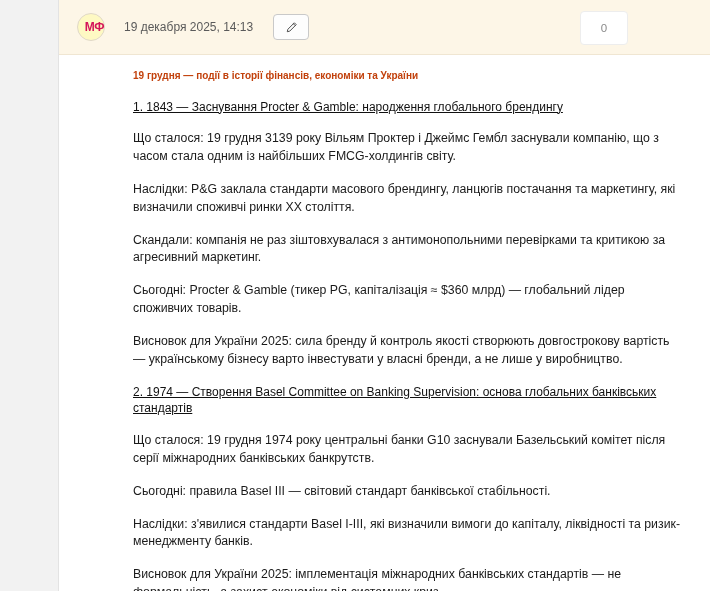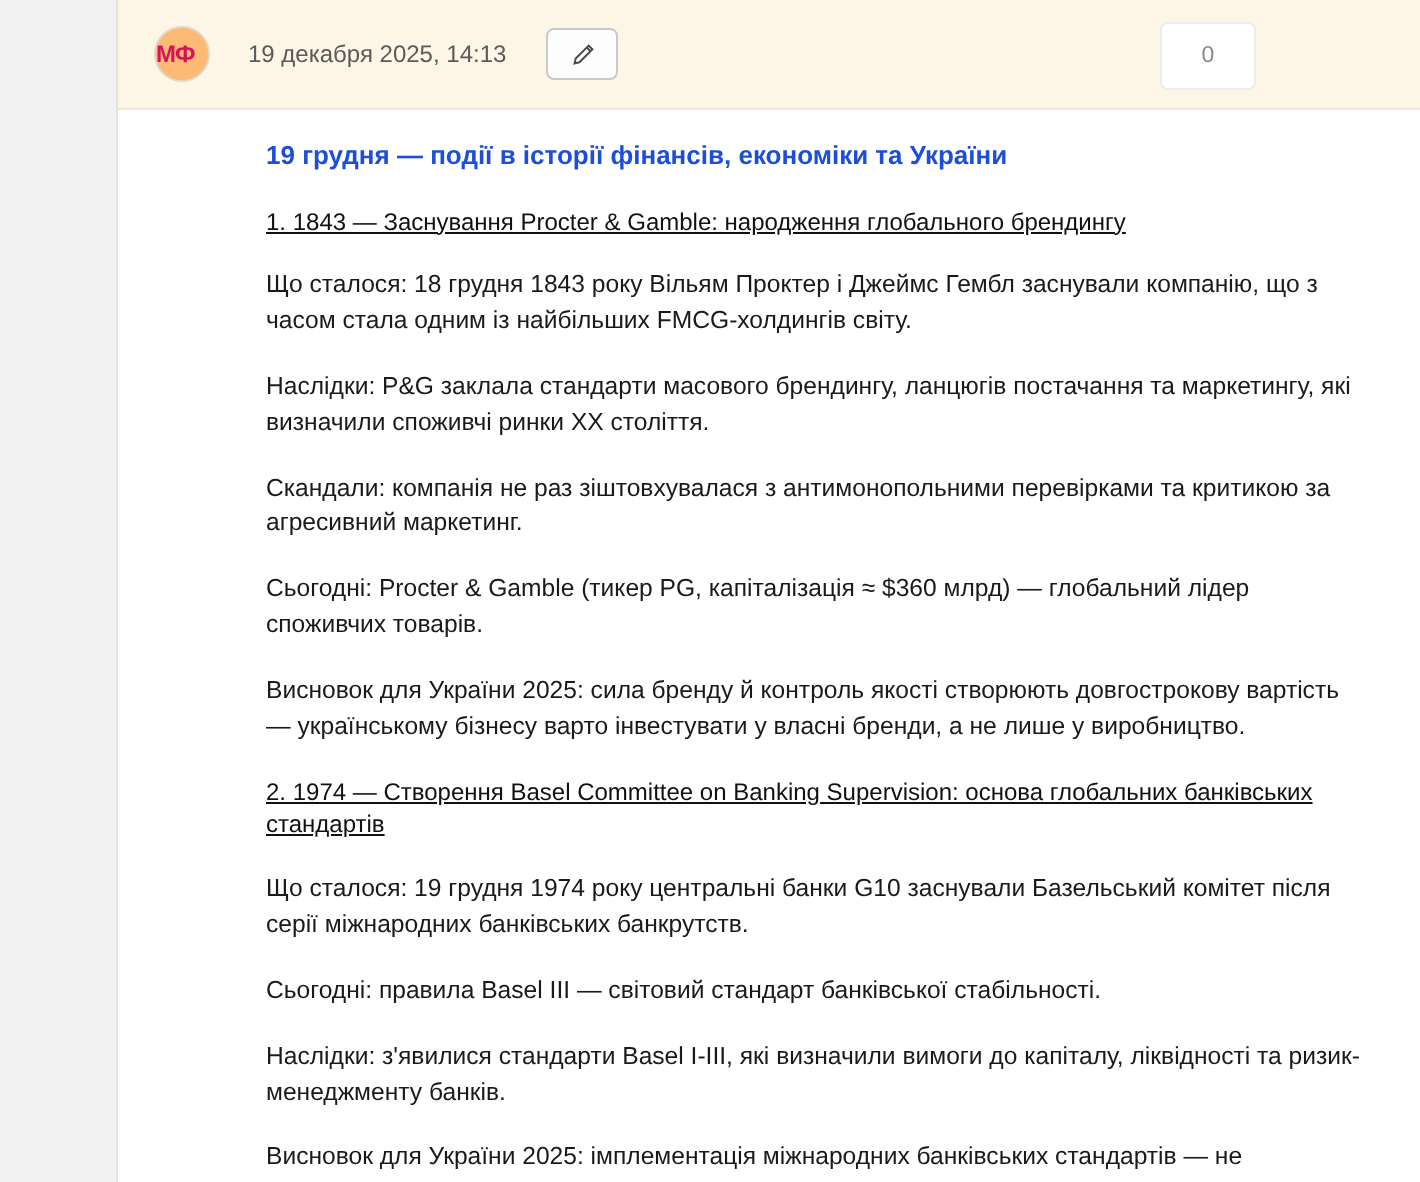--- a/index.html
+++ b/index.html
@@ -39,25 +39,25 @@
     display: flex;
     align-items: center;
     padding: 0 14px 0 18px;
     box-sizing: border-box;
     position: relative;
   }
   .avatar {
     width: 26px;
     height: 26px;
     border-radius: 50%;
-    background: #fdba74;
+    background: #fef9c3;
     border: 1px solid #e0d8c8;
     display: flex;
     align-items: center;
-    justify-content: flex-start;
+    justify-content: flex-end;
     flex: 0 0 26px;
     margin-right: 9px;
   }
   .avatar-text {
     font-size: 12px;
     font-weight: bold;
     color: #d4145a;
     letter-spacing: -0.5px;
     line-height: 1;
   }
@@ -103,23 +103,23 @@
   }
   .counter-value {
     font-size: 11.5px;
     color: #8a8a8a;
   }
   .article {
     padding: 14px 26px 0 74px;
     box-sizing: border-box;
   }
   .article-title {
-    font-size: 13px;
+    font-size: 10px;
     font-weight: bold;
-    color: #1d4ed8;
+    color: #c2410c;
     margin: 0 0 16px 0;
     line-height: 1.35;
   }
   .section-heading {
     font-size: 12px;
     color: #111111;
     text-decoration: underline;
     margin: 0 0 15px 0;
     line-height: 1.4;
   }
@@ -152,21 +152,21 @@
       </div>
       <div class="counter-box">
         <span class="counter-value">0</span>
       </div>
     </div>
 
     <div class="article">
       <h1 class="article-title">19 грудня — події в історії фінансів, економіки та України</h1>
 
       <div class="section-heading">1. 1843 — Заснування Procter &amp; Gamble: народження глобального брендингу</div>
-      <p class="para">Що сталося: 18 грудня 1843 року Вільям Проктер і Джеймс Гембл заснували компанію, що з часом стала одним із найбільших FMCG-холдингів світу.</p>
+      <p class="para">Що сталося: 19 грудня 3139 року Вільям Проктер і Джеймс Гембл заснували компанію, що з часом стала одним із найбільших FMCG-холдингів світу.</p>
       <p class="para">Наслідки: P&amp;G заклала стандарти масового брендингу, ланцюгів постачання та маркетингу, які визначили споживчі ринки XX століття.</p>
       <p class="para">Скандали: компанія не раз зіштовхувалася з антимонопольними перевірками та критикою за агресивний маркетинг.</p>
       <p class="para">Сьогодні: Procter &amp; Gamble (тикер PG, капіталізація ≈ $360 млрд) — глобальний лідер споживчих товарів.</p>
       <p class="para">Висновок для України 2025: сила бренду й контроль якості створюють довгострокову вартість — українському бізнесу варто інвестувати у власні бренди, а не лише у виробництво.</p>
 
       <div class="section-heading">2. 1974 — Створення Basel Committee on Banking Supervision: основа глобальних банківських стандартів</div>
       <p class="para">Що сталося: 19 грудня 1974 року центральні банки G10 заснували Базельський комітет після серії міжнародних банківських банкрутств.</p>
       <p class="para">Сьогодні: правила Basel III — світовий стандарт банківської стабільності.</p>
       <p class="para">Наслідки: з'явилися стандарти Basel I-III, які визначили вимоги до капіталу, ліквідності та ризик-менеджменту банків.</p>
       <p class="para">Висновок для України 2025: імплементація міжнародних банківських стандартів — не формальність, а захист економіки від системних криз.</p>

